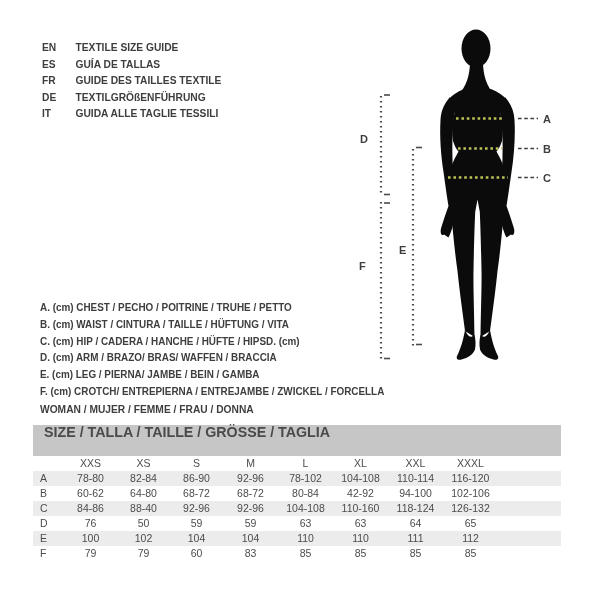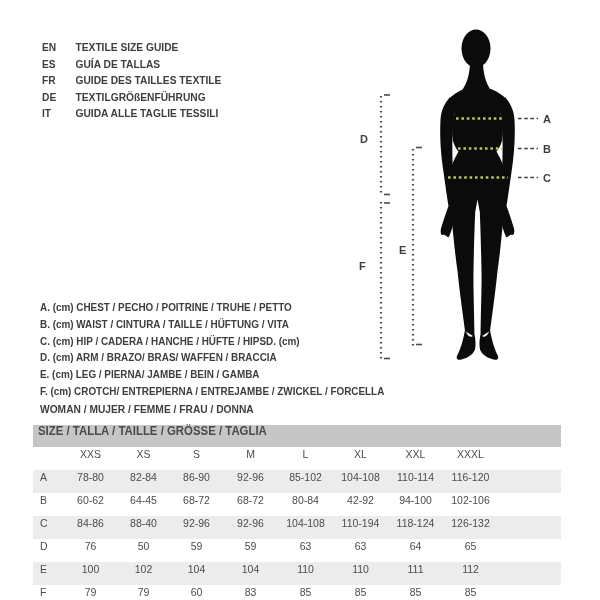--- a/index.html
+++ b/index.html
@@ -13,25 +13,25 @@
   .fig{position:absolute;left:0;top:0;width:600px;height:600px;}
   .fig text{font-family:"Liberation Sans",sans-serif;font-size:11px;font-weight:700;fill:#3e3e3e;}
   
   .meas-block{position:absolute;left:40px;top:299px;transform:scaleX(.9);transform-origin:0 0;}
   .meas-row{height:16.75px;line-height:16.75px;font-size:11px;font-weight:700;white-space:nowrap;}
   
   .gender{position:absolute;left:40px;top:403px;font-size:11px;font-weight:700;
           transform:scaleX(.93);transform-origin:0 0;white-space:nowrap;}
   
   .table-wrap{position:absolute;left:33px;top:425px;width:528px;}
-  .size-bar{height:22px;line-height:13px;background:#c6c6c6;color:#4a4a4a;
-            font-size:12px;font-weight:700;padding-left:5px;box-sizing:border-box;}
+  .size-bar{height:31px;line-height:13px;background:#c6c6c6;color:#4a4a4a;
+            font-size:15px;font-weight:700;padding-left:11px;box-sizing:border-box;}
   .size-bar span{display:inline-block;transform:scaleX(.95);transform-origin:0 0;white-space:nowrap;}
   .trow{display:grid;grid-template-columns:31px 53px 53px 53px 55px 55px 55px 55px 55px 1fr;
-        height:23px;line-height:15px;font-size:10.5px;color:#4c4c4c;}
+        height:15px;line-height:15px;font-size:10.5px;color:#4c4c4c;}
   .trow .c{text-align:center;}
   .trow .lab{text-align:left;padding-left:7px;}
   .trow.alt{background:#ececec;}
 </style>
 </head>
 <body>
 
 <div class="page">
 
   <div class="lang-block">
@@ -163,48 +163,48 @@
       <span class="c">XXXL</span>
       <span></span>
     </div>
 
     <div class="trow alt">
       <span class="c lab">A</span>
       <span class="c">78-80</span>
       <span class="c">82-84</span>
       <span class="c">86-90</span>
       <span class="c">92-96</span>
-      <span class="c">85-102</span>
+      <span class="c">78-102</span>
       <span class="c">104-108</span>
       <span class="c">110-114</span>
       <span class="c">116-120</span>
       <span></span>
     </div>
 
     <div class="trow">
       <span class="c lab">B</span>
       <span class="c">60-62</span>
-      <span class="c">64-45</span>
+      <span class="c">64-80</span>
       <span class="c">68-72</span>
       <span class="c">68-72</span>
       <span class="c">80-84</span>
       <span class="c">42-92</span>
       <span class="c">94-100</span>
       <span class="c">102-106</span>
       <span></span>
     </div>
 
     <div class="trow alt">
       <span class="c lab">C</span>
       <span class="c">84-86</span>
       <span class="c">88-40</span>
       <span class="c">92-96</span>
       <span class="c">92-96</span>
       <span class="c">104-108</span>
-      <span class="c">110-194</span>
+      <span class="c">110-160</span>
       <span class="c">118-124</span>
       <span class="c">126-132</span>
       <span></span>
     </div>
 
     <div class="trow">
       <span class="c lab">D</span>
       <span class="c">76</span>
       <span class="c">50</span>
       <span class="c">59</span>

